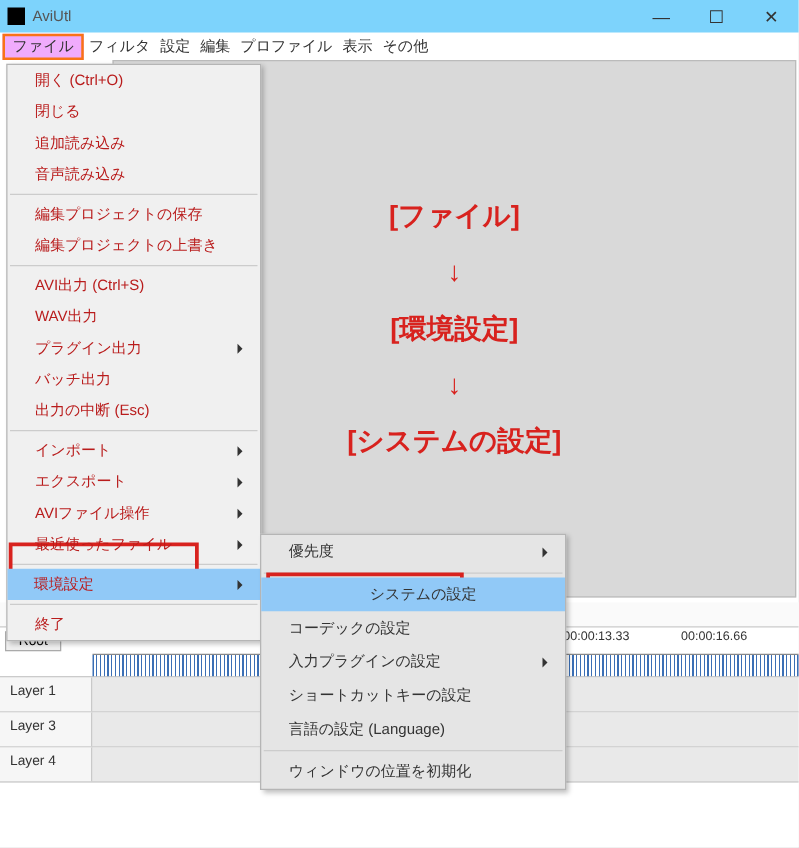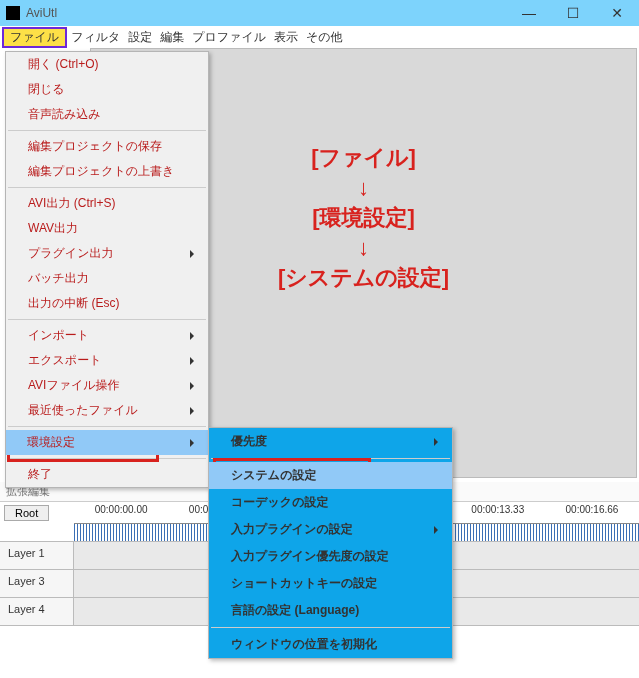--- a/index.html
+++ b/index.html
@@ -8,53 +8,53 @@
   
   .titlebar { height: 26px; background: #7dd3fc; display: flex; align-items: center; padding: 0 4px; position: relative; }
   .titlebar .appicon { width: 14px; height: 14px; background: #000; margin: 0 6px 0 2px; }
   .titlebar .title { font-size: 12px; color: #555; }
   .winbtns { position: absolute; right: 0; top: 0; display: flex; }
   .winbtn { width: 44px; height: 26px; display: flex; align-items: center; justify-content: center; font-size: 14px; color: #333; }
 
   
   .menubar { height: 22px; display: flex; align-items: center; padding: 0 2px; font-size: 12px; color: #333; }
   .menuitem { padding: 2px 4px; }
-  .menuitem.open { border: 2px solid #6d28d9; padding: 0 6px; background:#fde047; position:relative; z-index:5; }
+  .menuitem.open { border: 2px solid #f97316; padding: 0 6px; background:#f0abfc; position:relative; z-index:5; }
 
   
   .preview { position: absolute; left: 90px; top: 48px; right: 2px; height: 430px; background: #d9d9d9; border: 1px solid #bbb; }
   .annot { position: absolute; left: 50%; transform: translateX(-50%); width: 100%; text-align: center; }
-  .annot .line { color: #d8221e; font-weight: bold; font-size: 22px; margin: 4px 0; }
+  .annot .line { color: #d8221e; font-weight: bold; font-size: 22px; margin: 19px 0; }
   .annot .arrow { color: #d8221e; font-size: 22px; margin: -2px 0; }
 
   
   .dropdown1 { position: absolute; left: 5px; top: 51px; width: 204px; background: #f0f0f0; border: 1px solid #b5b5b5; box-shadow: 2px 2px 4px rgba(0,0,0,.25); z-index: 10; }
   .dropdown1 .dmi { padding: 4px 6px 4px 22px; font-size: 12px; color: #b91c1c; position: relative; }
   .dropdown1 .sep { border-top: 1px solid #ccc; margin: 3px 2px; }
   .dropdown1 .dmi.sel { background: #91c9f7; padding-left: 21px; }
   .dropdown1 .dmi.arrow::after { content: ""; position: absolute; right: 10px; top: 50%; transform: translateY(-50%); border: 4px solid transparent; border-left-color: #333; }
   .dropdown1 .highlight-box { position:absolute; border:3px solid #d8221e; pointer-events:none; }
 
   
-  .dropdown2 { position: absolute; left: 208px; top: 427px; width: 245px; background: #0ea5e9; border: 1px solid #b5b5b5; box-shadow: 2px 2px 4px rgba(0,0,0,.25); z-index: 11; font-weight: bold; }
+  .dropdown2 { position: absolute; left: 208px; top: 427px; width: 245px; background: #e5e5e5; border: 1px solid #b5b5b5; box-shadow: 2px 2px 4px rgba(0,0,0,.25); z-index: 11; }
   .dropdown2 .dmi { padding: 5px 6px 5px 22px; font-size: 12px; color: #333; position: relative; }
   .dropdown2 .sep { border-top: 1px solid #ccc; margin: 3px 2px; }
-  .dropdown2 .dmi.sel { background: #91c9f7; }
+  .dropdown2 .dmi.sel { background: #91c9f7; text-align: center; }
   .dropdown2 .dmi.arrow::after { content: ""; position: absolute; right: 10px; top: 50%; transform: translateY(-50%); border: 4px solid transparent; border-left-color: #333; }
   .dropdown2 .highlight-box { position:absolute; border:3px solid #d8221e; pointer-events:none; }
 
   
   .tl { position: absolute; left: 0; right: 0; top: 482px; bottom: 0; background: #fff; font-size: 11px; color: #333; }
   .tl-title { padding: 2px 6px; color: #777; border-bottom: 1px solid #ccc; background:#fafafa; }
   .tl-top { display: flex; height: 40px; border-bottom: 1px solid #bbb; }
   .tl-root { width: 74px; display:flex; align-items:flex-start; padding:3px 4px; }
   .tl-root button { font-size:11px; padding:1px 10px; background:#efefef; border:1px solid #aaa; }
   .tl-ruler { flex: 1; position: relative; }
   .ruler-labels { position:absolute; top:2px; left:0; right:0; display:flex; font-size:10px; color:#333; }
-  .ruler-labels span { width:130px; text-align:center; }
+  .ruler-labels span { width:130px; text-align:left; }
   .ruler-ticks { position:absolute; bottom:0; left:0; right:0; height:18px; background: repeating-linear-gradient(to right,#3b6fb5 0,#3b6fb5 1px,transparent 1px,transparent 3px); border-top:1px solid #888;}
   .tl-row { display:flex; height:28px; border-bottom:1px solid #bbb;justify-content:space-between; }
   .tl-row-label { width:74px; padding:5px 8px; border-right:1px solid #bbb; background:#f6f6f6; }
   .tl-row-body { flex:1; background:#e9e9e9; }
 </style>
 </head>
 <body>
 
 <div class="titlebar">
   <div class="appicon"></div>
@@ -83,20 +83,21 @@
     <div class="line">[環境設定]</div>
     <div class="arrow">↓</div>
     <div class="line">[システムの設定]</div>
   </div>
 </div>
 
 <div class="dropdown1" id="file-menu">
   <div class="highlight-box" style="left:1px; top:382px; width:152px; height:28px;"></div>
 <div class="dmi">開く (Ctrl+O)</div>
     <div class="dmi">閉じる</div>
+    <div class="dmi">追加読み込み</div>
     <div class="dmi">音声読み込み</div>
     <div class="sep"></div>
     <div class="dmi">編集プロジェクトの保存</div>
     <div class="dmi">編集プロジェクトの上書き</div>
     <div class="sep"></div>
     <div class="dmi">AVI出力 (Ctrl+S)</div>
     <div class="dmi">WAV出力</div>
     <div class="dmi arrow">プラグイン出力</div>
     <div class="dmi">バッチ出力</div>
     <div class="dmi">出力の中断 (Esc)</div>
@@ -111,21 +112,20 @@
     <div class="dmi">終了</div>
   </div>
 
 <div class="dropdown2" id="env-submenu">
   <div class="highlight-box" style="left:4px; top:30px; width:158px; height:24px;"></div>
 <div class="dmi arrow">優先度</div>
     <div class="sep"></div>
     <div class="dmi sel">システムの設定</div>
     <div class="dmi">コーデックの設定</div>
     <div class="dmi arrow">入力プラグインの設定</div>
-    <div class="dmi">入力プラグイン優先度の設定</div>
     <div class="dmi">ショートカットキーの設定</div>
     <div class="dmi">言語の設定 (Language)</div>
     <div class="sep"></div>
     <div class="dmi">ウィンドウの位置を初期化</div>
   </div>
 
 <div class="tl">
   <div class="tl-title">拡張編集</div>
   <div class="tl-top">
     <div class="tl-root">

